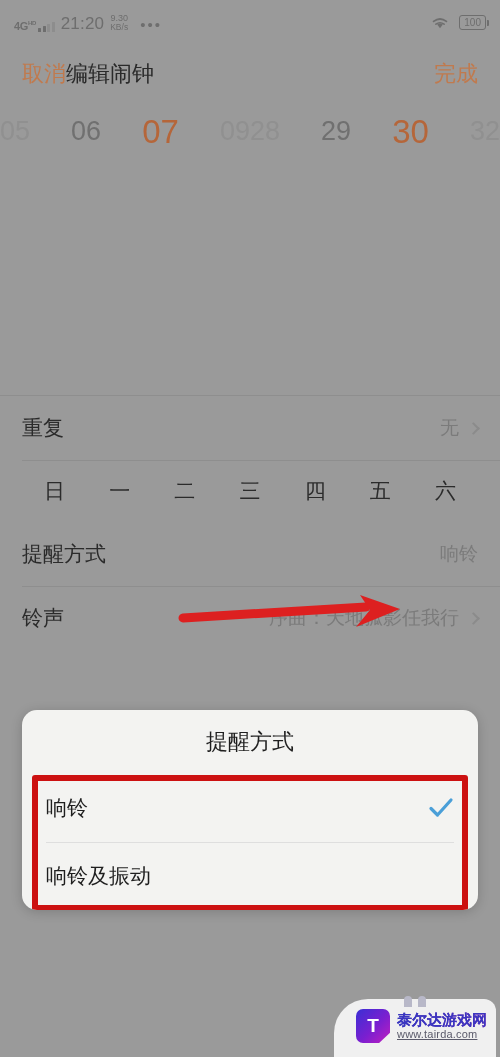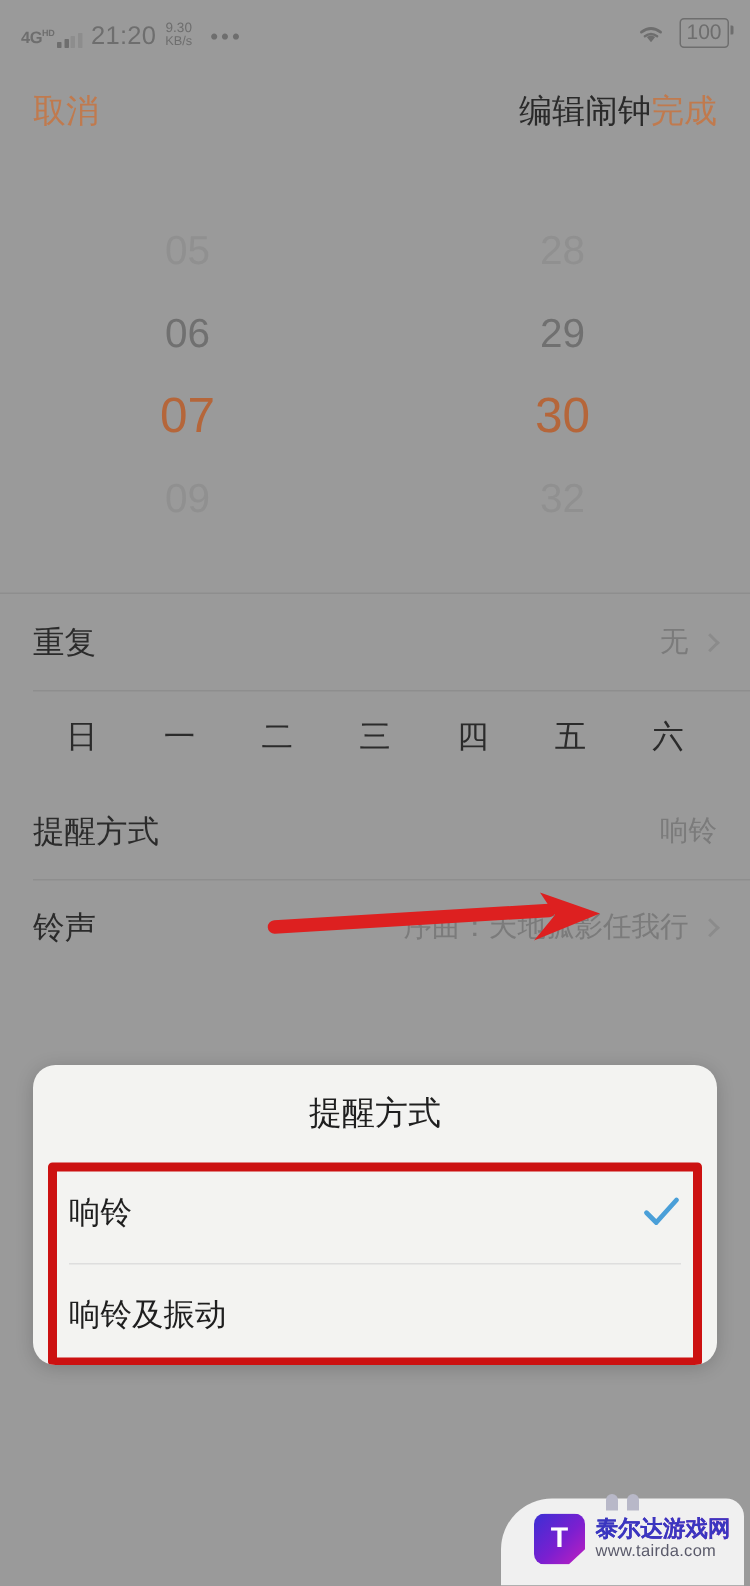--- a/index.html
+++ b/index.html
@@ -41,43 +41,43 @@
   .bars i:nth-child(2){height:6px;}
   .bars i:nth-child(3){height:8px; background:#8d8d8d;}
   .bars i:nth-child(4){height:10px; background:#8d8d8d;}
   .clock { font-size:17px; color:#6e6e6e; line-height:1; letter-spacing:0.2px; }
   .netspeed { line-height:1.05; font-size:8.5px; color:#6e6e6e; text-align:center; }
   .netspeed b { display:block; font-weight:normal; font-size:9px; }
   .dots { letter-spacing:2px; font-size:15px; color:#6e6e6e; margin-left:6px; line-height:1;}
   .sb-right { margin-left:auto; display:flex; align-items:center; gap:8px; }
   .battery {
     border:1.5px solid #6e6e6e; border-radius:3px;
-    padding:1px 4px; font-size:14px; color:#6e6e6e;
+    padding:1px 4px; font-size:10px; color:#6e6e6e;
     position:relative; line-height:1.1;
   }
   .battery:after{
     content:""; position:absolute; right:-3.5px; top:4px;
     width:2px; height:6px; background:#6e6e6e; border-radius:0 1px 1px 0;
   }
 
   
   .navbar {
     height:60px; display:flex; align-items:center; padding:0 22px;
   }
   .nav-side { font-size:22px; color:#c07a4e; white-space:nowrap; }
   .nav-title {
-    flex:1; text-align:right; font-size:22px; color:#2a2a2a; font-weight:500;
+    flex:1; text-align:left; font-size:22px; color:#2a2a2a; font-weight:500;
   }
 
   
   .picker {
     height:292px; display:flex; position:relative;
     border-bottom:1px solid #8e8e8e;
   }
-  .pcol { flex:1; display:flex; flex-direction:column; justify-content:center; }
+  .pcol { flex:1; display:flex; justify-content:space-between; }
   .pitem {
     height:55px; display:flex; align-items:center; justify-content:center;
     font-size:27px; color:#707070;
   }
   .pitem.faded  { color:#909090; }
   .pitem.sel    { color:#b5663a; font-size:33px; }
 
   
   .row {
     height:64px; display:flex; align-items:center;
@@ -154,21 +154,21 @@
     display:flex; align-items:center; justify-content:center;
     color:#fff; font-size:19px; font-weight:bold;
     clip-path:polygon(0 0,100% 0,100% 70%,68% 100%,0 100%);
   }
   .wm-text { line-height:1.18; }
   .wm-cn {
     font-size:15px; font-weight:bold;
     background:linear-gradient(90deg,#2b2fb8,#b52fb0);
     -webkit-background-clip:text; background-clip:text; color:#3a36c0;
   }
-  .wm-url { font-size:11px; color:#5a5a6a; letter-spacing:0.2px; }
+  .wm-url { font-size:11px; color:#5a5a6a; letter-spacing:0.2px;text-decoration:underline; }
   .wm-ear {
     position:absolute; right:70px; bottom:50px; width:22px; height:12px;
   }
   .wm-ear i {
     position:absolute; bottom:0; width:8px; height:11px;
     background:#b8b8c8; border-radius:4px 4px 0 0;
   }
   .wm-ear i:nth-child(1){ left:0; }
   .wm-ear i:nth-child(2){ right:0; }
 </style>

